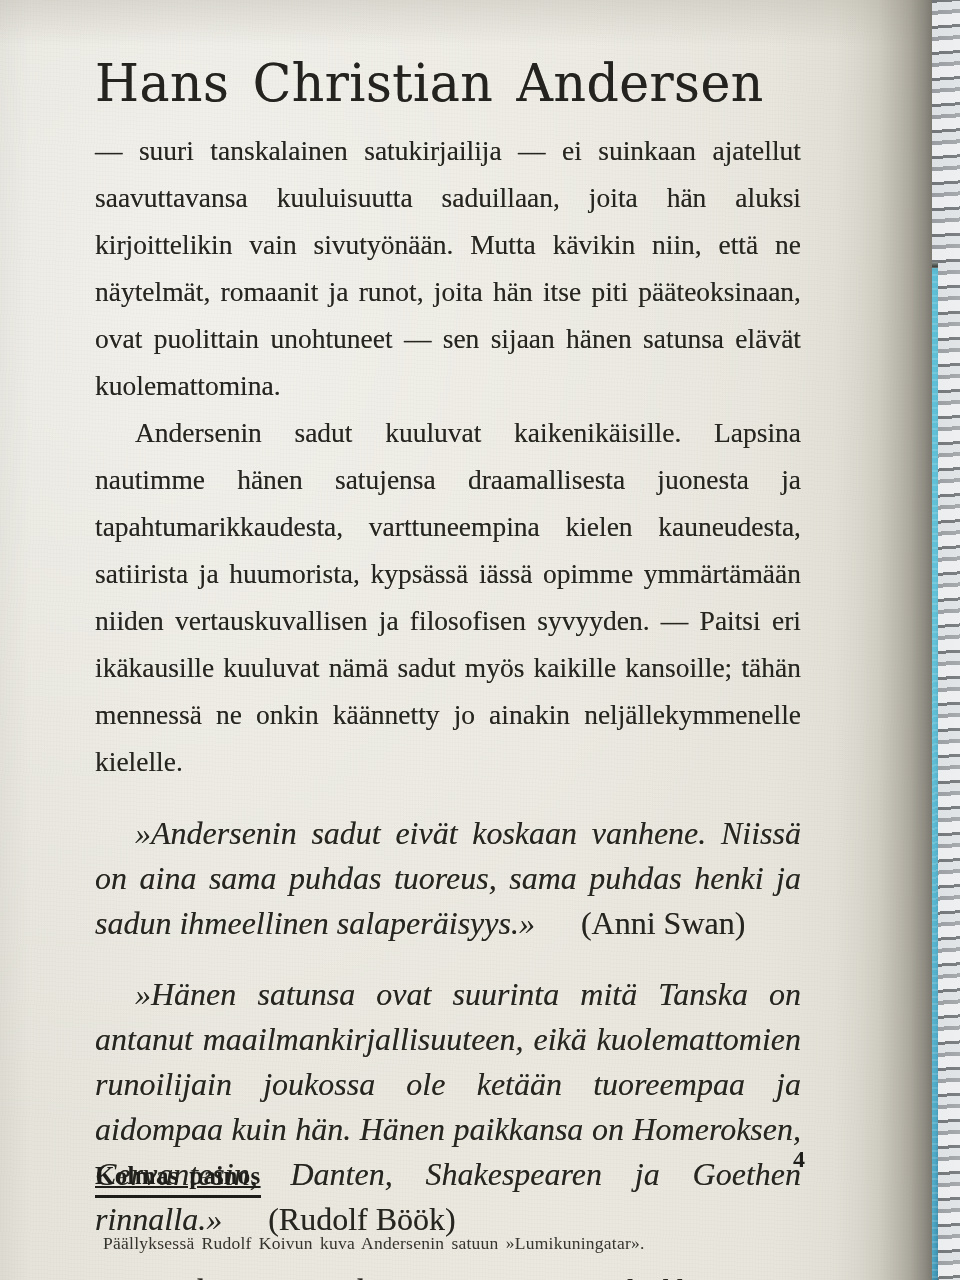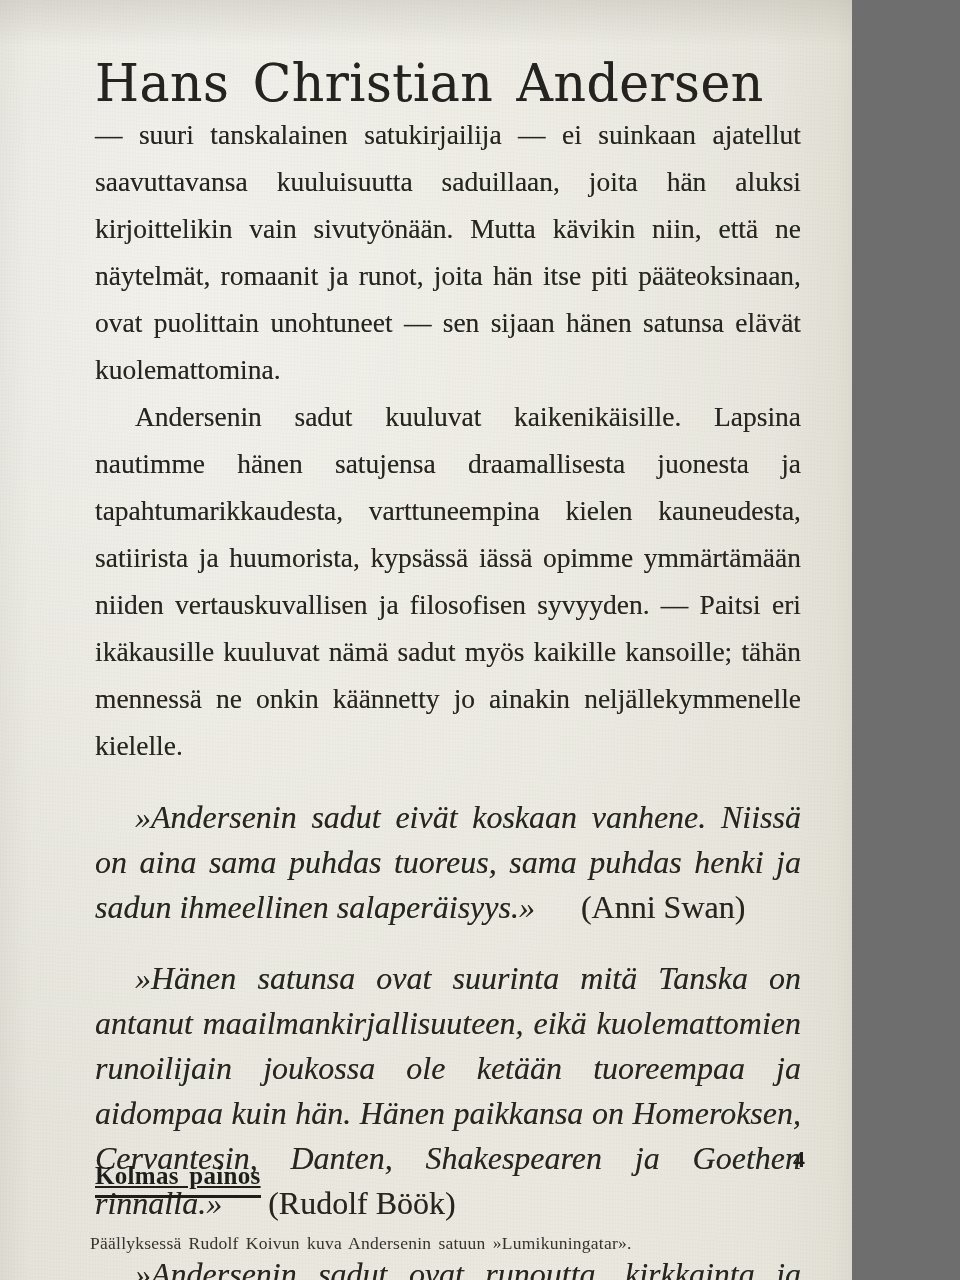--- a/index.html
+++ b/index.html
@@ -3,21 +3,21 @@
 <meta charset="utf-8">
 <style>
   html, body {
     margin: 0;
     padding: 0;
     background: #6e6e6e;
   }
 
   #page-root {
     position: relative;
-    width: 852px;
+    width: 960px;
     height: 1280px;
     overflow: hidden;
     background: #fef9c3;
     font-family: "Liberation Serif", "DejaVu Serif", serif;
   }
 
   
   .photo-backdrop {
     position: absolute;
     top: 0; right: 0;
@@ -119,21 +119,21 @@
 
   .body-par {
     margin: 0;
     font-size: 27.5px;
     line-height: 47px;
     text-align: justify;
     text-justify: inter-word;
     color: #26251f;
     text-shadow: 0 0 .45px rgba(38,37,31,.5);
   }
-  .body-par.first { }
+  .body-par.first { margin-top: 16px; }
   .body-par.indent { text-indent: 40px; }
 
   .quote-par {
     margin: 0;
     font-style: italic;
     font-size: 32px;
     line-height: 45px;
     text-align: justify;
     text-justify: inter-word;
     text-indent: 40px;
@@ -171,21 +171,21 @@
   .page-num {
     font-weight: 700;
     font-size: 24px;
     color: #1e1d1a;
     padding-right: 6px;
     margin-top: -16px;
   }
 
   .caption {
     position: absolute;
-    left: 90px;
+    left: 103px;
     top: 1233px;
     width: 730px;
     font-size: 17.5px;
     letter-spacing: .25px;
     word-spacing: 2.5px;
     color: #34332d;
     white-space: nowrap;
   }
 </style>
 </head>

